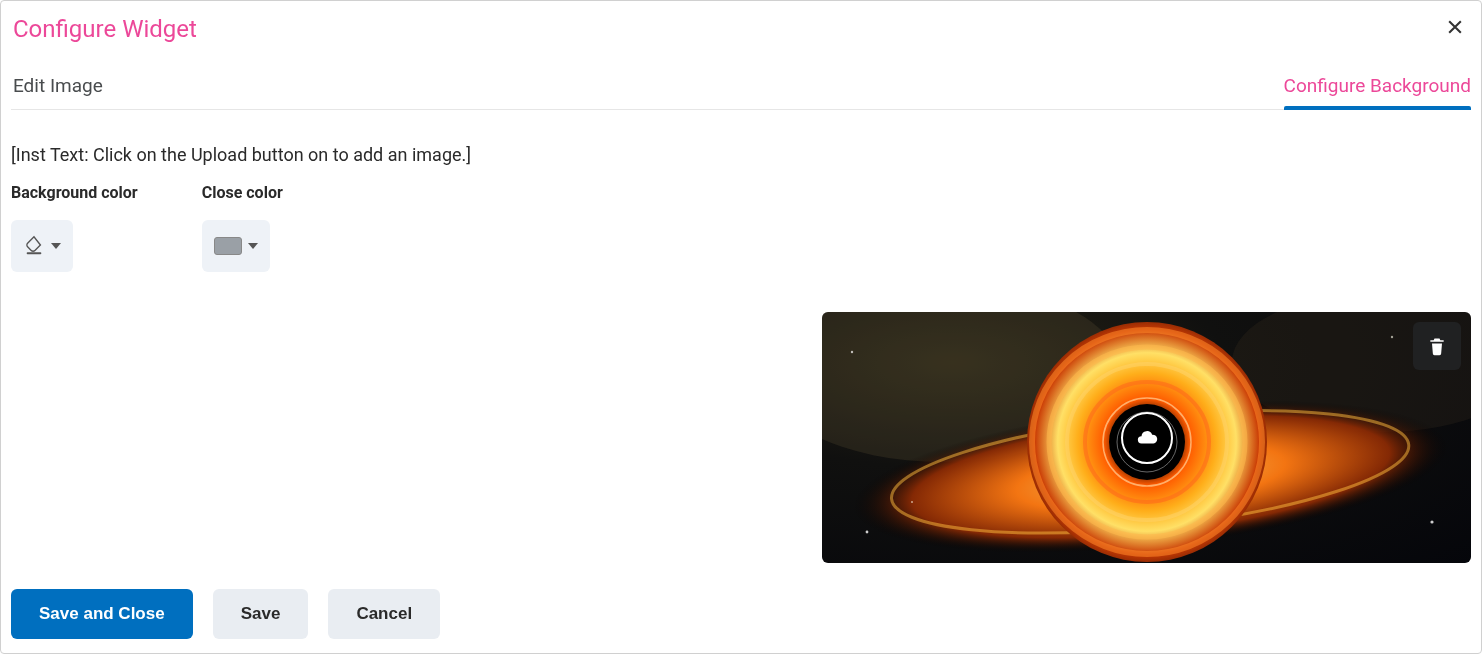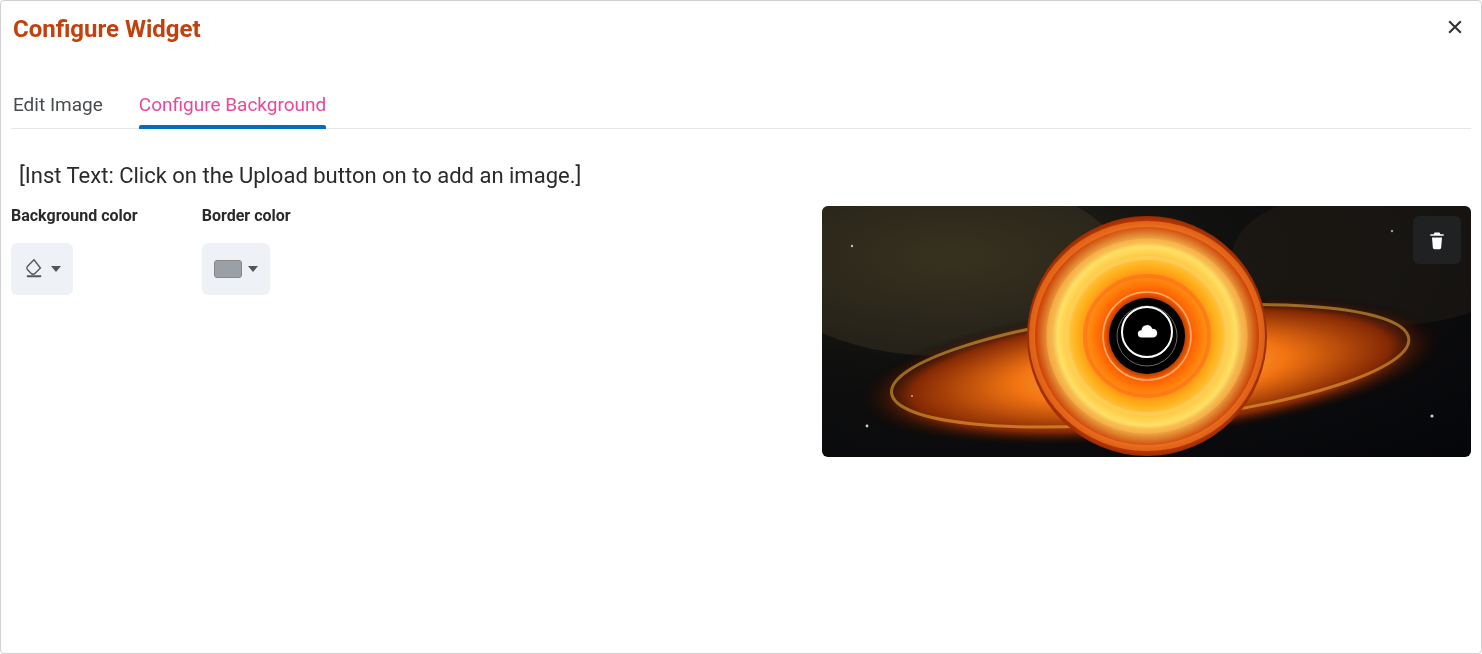--- a/index.html
+++ b/index.html
@@ -23,41 +23,42 @@
       flex-direction: column;
     }
     .dialog-header {
       display: flex;
       justify-content: space-between;
       align-items: flex-start;
       padding: 4px 4px 0 2px;
     }
     .dialog-title {
       font-size: 24px;
-      font-weight: 700;
-      color: #c2410c;
+      font-weight: 400;
+      color: #ec4899;
     }
     .close-btn {
       background: none;
       border: none;
       cursor: pointer;
       padding: 2px;
     }
     .close-btn svg {
       width: 20px;
       height: 20px;
       stroke: #333;
       stroke-width: 2.5;
     }
     .tabs {
       display: flex;
       gap: 36px;
       border-bottom: 1px solid #e6e6e6;
-      margin-top: 50px;
+      margin-top: 31px;
       padding-left: 2px;
+      justify-content: space-between;
     }
     .tab {
       font-size: 19px;
       padding-bottom: 12px;
       cursor: pointer;
       color: #494c4e;
       position: relative;
     }
     .tab.active {
       color: #ec4899;
@@ -72,29 +73,29 @@
       background: #006fbf;
       border-radius: 2px 2px 0 0;
     }
     .body {
       flex: 1;
       display: flex;
       flex-direction: column;
       padding-top: 34px;
     }
     .inst-text {
-      font-size: 22px;
+      font-size: 18px;
       color: #2a2a2a;
       margin-bottom: 18px;
-      margin-left: 8px;
     }
     .row {
       display: flex;
       align-items: flex-start;
       gap: 40px;
+      flex-direction: column;
     }
     .left {
       display: flex;
       gap: 64px;
     }
     .field-group {
       display: flex;
       flex-direction: column;
     }
     .field-label {
@@ -248,21 +249,21 @@
               <svg viewBox="0 0 24 24">
                 <path d="M12 3 L5 10 C4 11 4 13 5 14 L9 18 C10 19 12 19 13 18 L19 12 Z" fill="none" stroke="#555" stroke-width="1.5"></path>
                 <rect x="4" y="20" width="16" height="2" fill="#555" rx="1"></rect>
               </svg>
             </span>
             <span class="caret"></span>
           </button>
         </div>
 
         <div class="field-group">
-          <div class="field-label">Border color</div>
+          <div class="field-label">Close color</div>
           <button class="color-btn">
             <span class="swatch" style="background:#9aa0a6"></span>
             <span class="caret"></span>
           </button>
         </div>
 
       </div>
 
       <div class="preview-wrap">
         <svg class="preview-svg" viewBox="0 0 649 251" preserveAspectRatio="xMidYMid slice">
@@ -325,14 +326,19 @@
         </div>
 
         <button class="delete-btn">
           <svg viewBox="0 0 24 24">
             <path d="M9 3h6l1 2h4v2H4V5h4l1-2zM6 9h12l-1 12a2 2 0 0 1-2 2H9a2 2 0 0 1-2-2L6 9z"></path>
           </svg>
         </button>
       </div>
     </div>
 
+    <div class="footer">
+      <button class="btn primary">Save and Close</button>
+      <button class="btn secondary">Save</button>
+      <button class="btn secondary">Cancel</button>
+    </div>
   </div>
 </div>
 
 </body></html>

